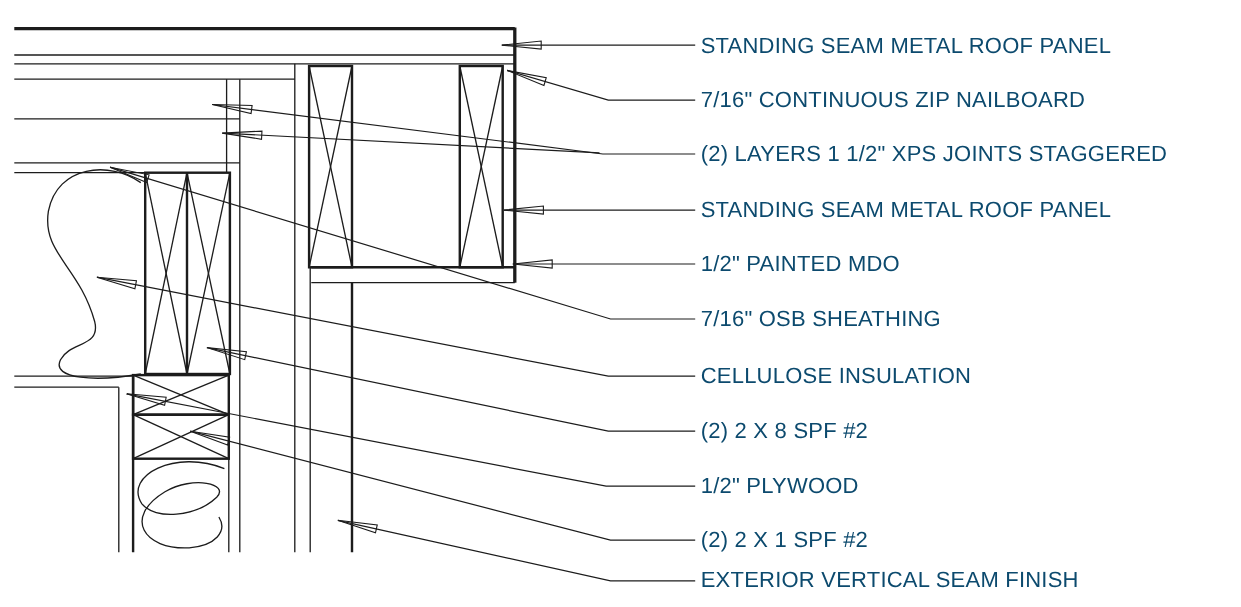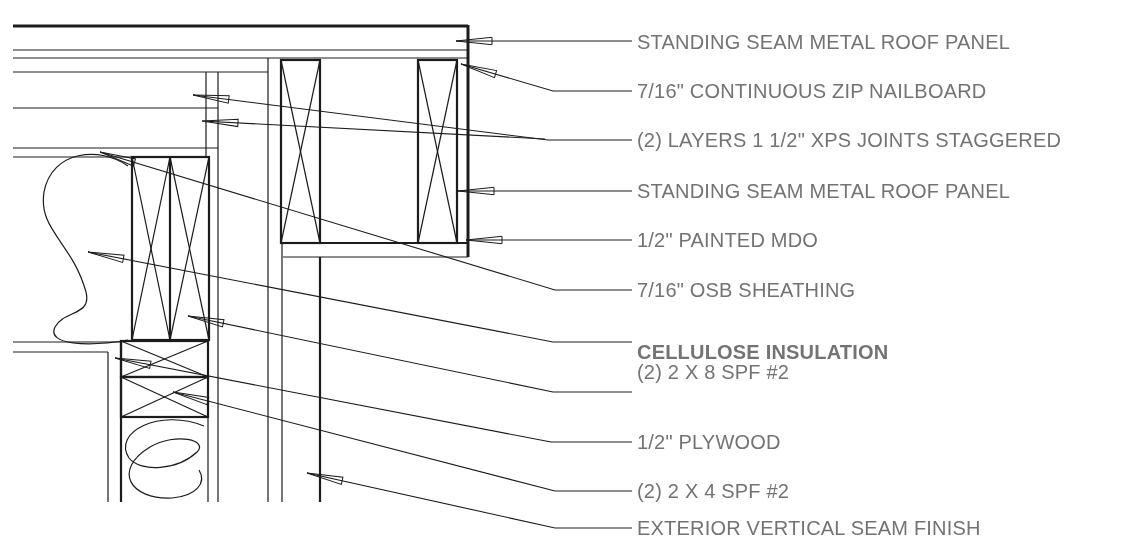--- a/index.html
+++ b/index.html
@@ -3,21 +3,21 @@
 <meta charset="utf-8">
 <style>
   html,body{margin:0;padding:0;background:#ffffff;}
   #canvas{
     position:relative;width:1128px;height:552px;background:#ffffff;
     font-family:"Liberation Sans", sans-serif;overflow:hidden;
   }
   #linework{position:absolute;left:0;top:0;}
   .callout{
     position:absolute;left:637px;height:24px;line-height:24px;
-    font-size:20px;color:#737373;white-space:nowrap;letter-spacing:0.2px;
+    font-size:20px;color:#0c4a6e;white-space:nowrap;letter-spacing:0.2px;
   }
   svg line, svg path, svg rect{stroke:#1c1c1c;fill:none;}
   .w1{stroke-width:1.2;}
   .w2{stroke-width:2.2;}
   .w3{stroke-width:3;}
   .leader{stroke:#1c1c1c;stroke-width:1.1;fill:none;}
 </style>
 </head>
 <body>
 
@@ -103,19 +103,19 @@
       <path class="leader" marker-start="url(#arrow)" d="M307,473 L555,528 L632,528"></path>
     </g>
   </svg>
 
   <div class="callout" style="top:30px;">STANDING SEAM METAL ROOF PANEL</div>
   <div class="callout" style="top:79px;">7/16" CONTINUOUS ZIP NAILBOARD</div>
   <div class="callout" style="top:128px;">(2) LAYERS 1 1/2" XPS JOINTS STAGGERED</div>
   <div class="callout" style="top:179px;">STANDING SEAM METAL ROOF PANEL</div>
   <div class="callout" style="top:228px;">1/2" PAINTED MDO</div>
   <div class="callout" style="top:278px;">7/16" OSB SHEATHING</div>
-  <div class="callout" style="top:340px;font-weight:bold;">CELLULOSE INSULATION</div>
-  <div class="callout" style="top:360px;">(2) 2 X 8 SPF #2</div>
+  <div class="callout" style="top:330px;">CELLULOSE INSULATION</div>
+  <div class="callout" style="top:380px;">(2) 2 X 8 SPF #2</div>
   <div class="callout" style="top:430px;">1/2" PLYWOOD</div>
-  <div class="callout" style="top:479px;">(2) 2 X 4 SPF #2</div>
+  <div class="callout" style="top:479px;">(2) 2 X 1 SPF #2</div>
   <div class="callout" style="top:516px;">EXTERIOR VERTICAL SEAM FINISH</div>
 
 </div>
 
 </body></html>

